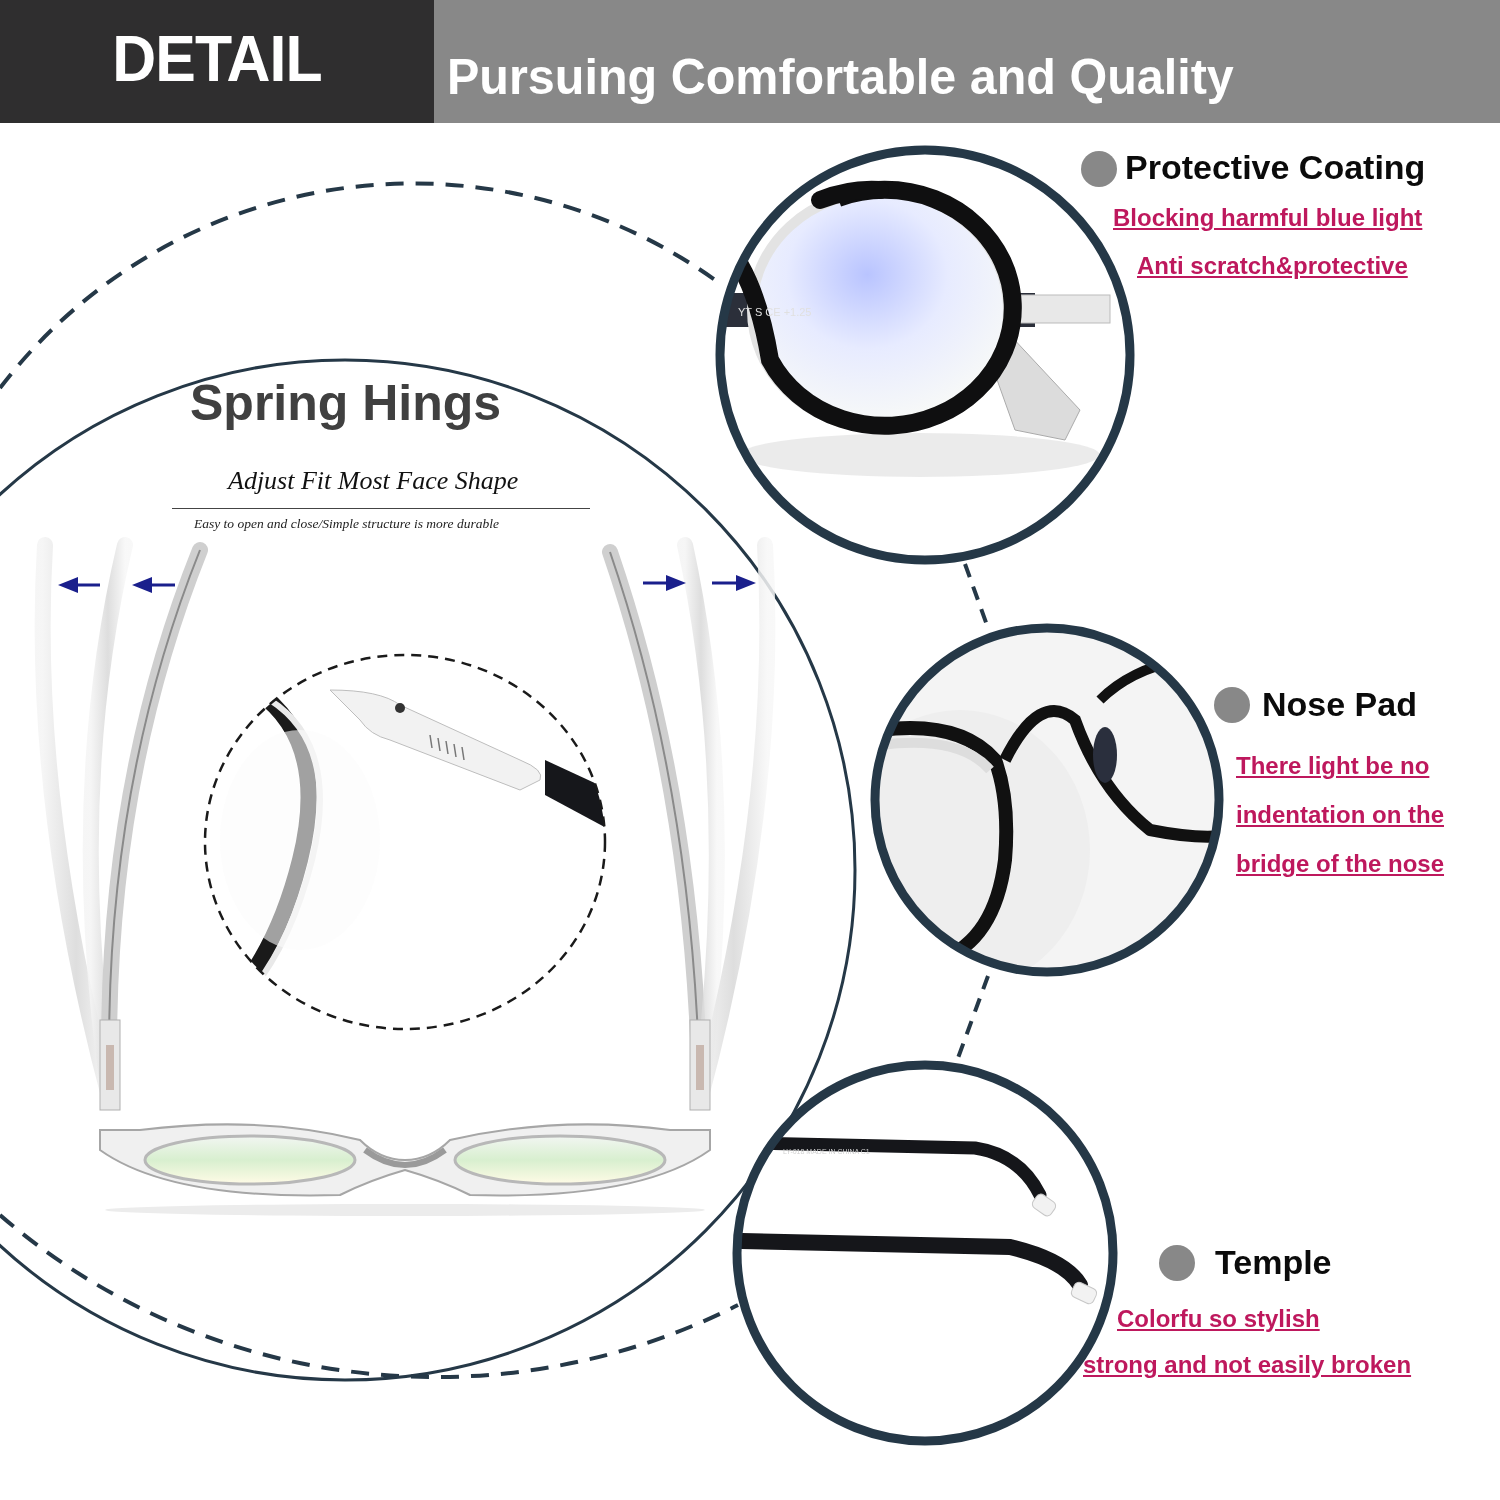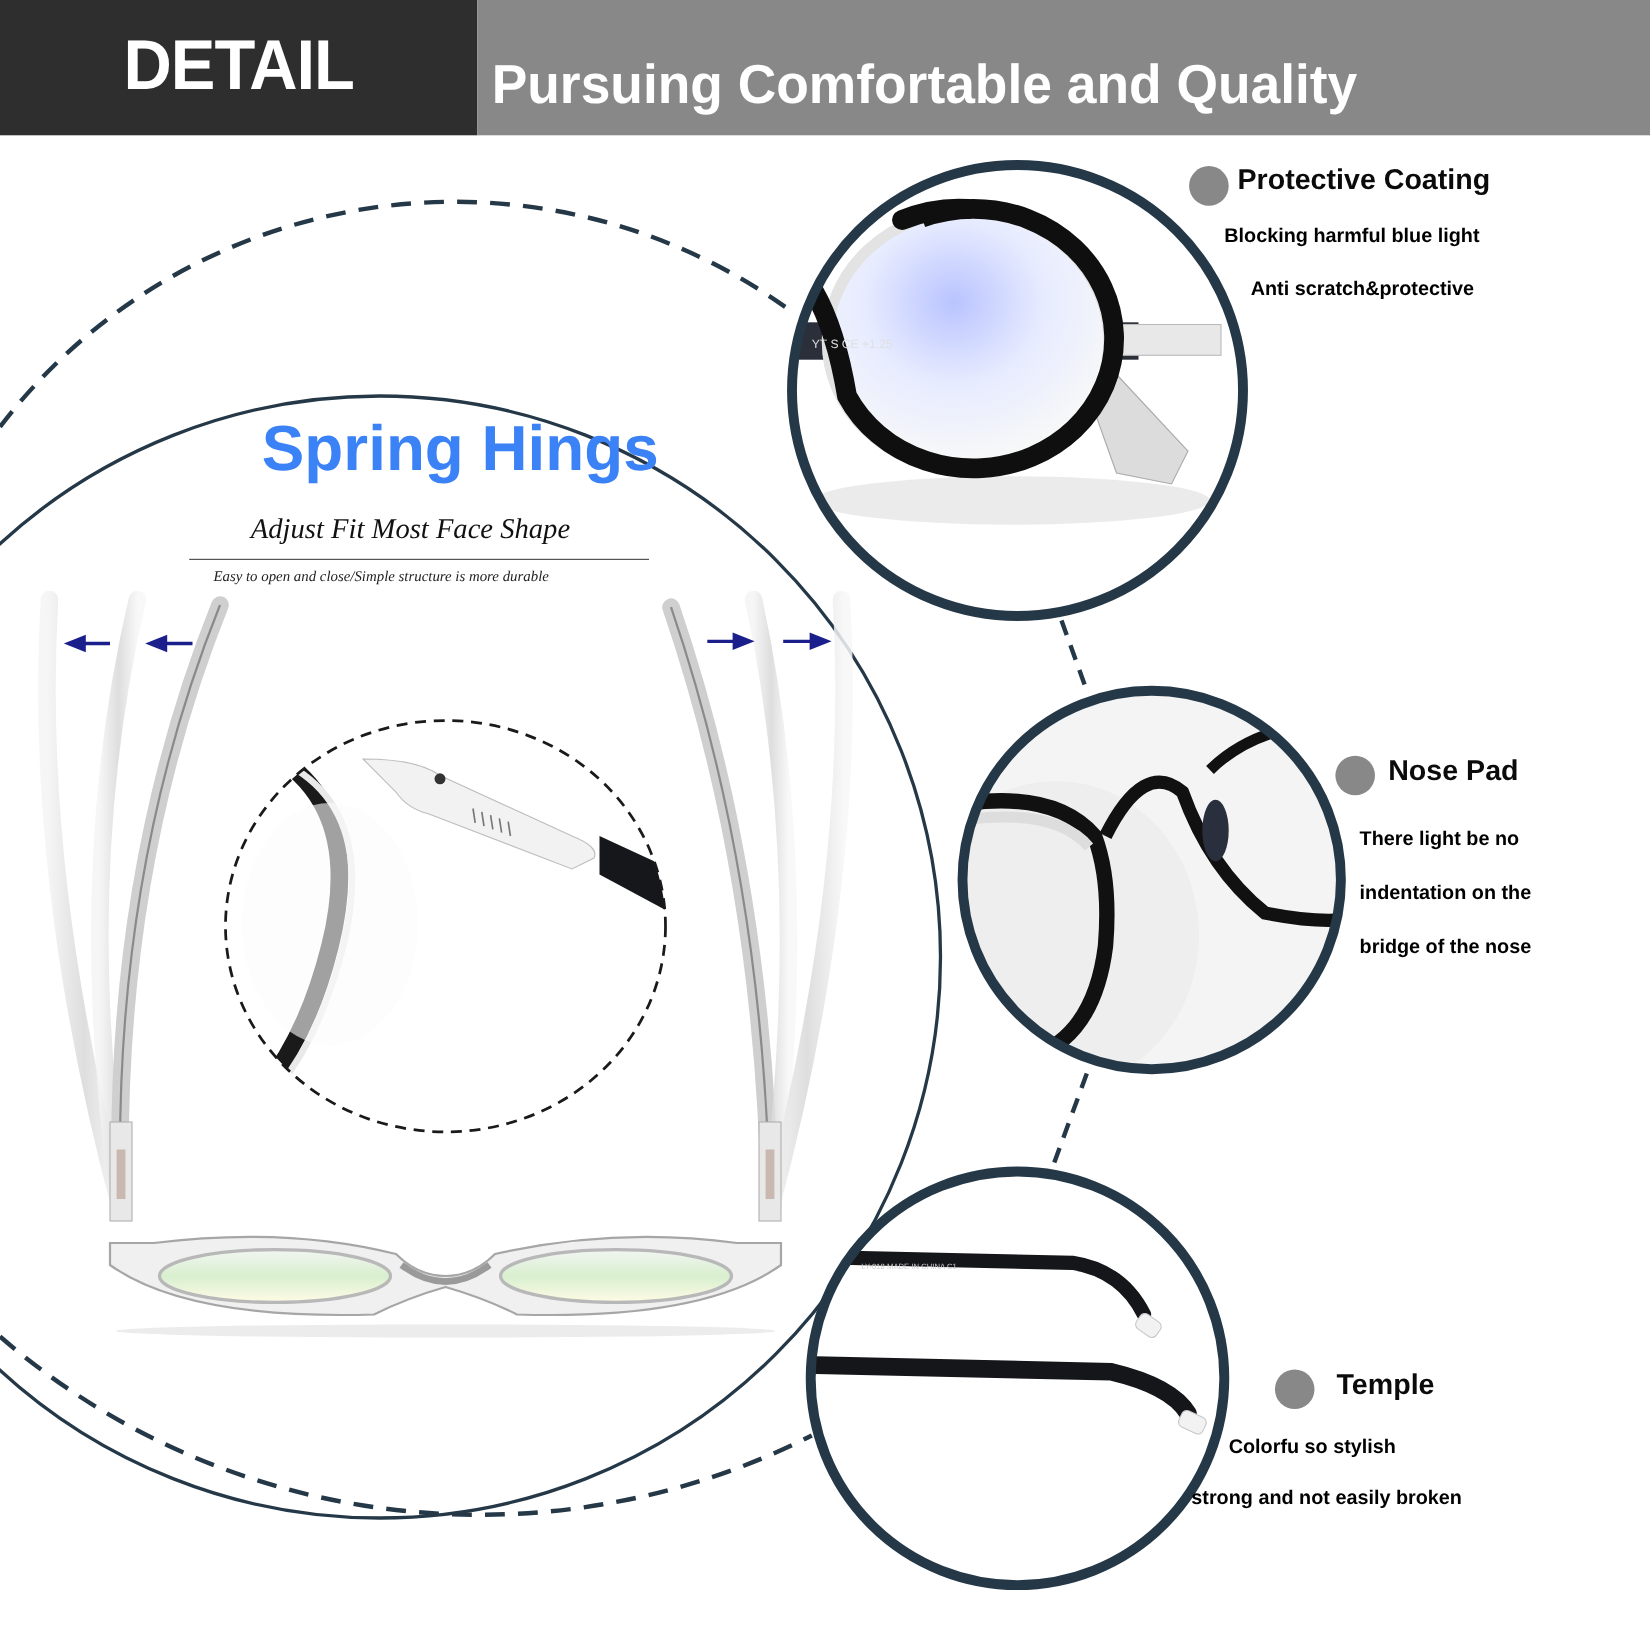--- a/index.html
+++ b/index.html
@@ -3,24 +3,24 @@
 <meta charset="utf-8">
 <style>
   html, body { margin:0; padding:0; background:#ffffff; }
   body { width:1500px; height:1500px; position:relative; overflow:hidden; font-family:"Liberation Sans", sans-serif; }
   .header { position:absolute; left:0; top:0; width:1500px; height:92px; }
   .hdr-dark { position:absolute; left:0; top:0; width:434px; height:123px; background:#2f2e2f; }
   .hdr-gray { position:absolute; left:434px; top:0; width:1066px; height:123px; background:#888888; }
   .hdr-title { position:absolute; left:0; width:434px; top:22px; text-align:center; color:#fff; font-weight:bold; font-size:64px; letter-spacing:-1px; font-family:"Liberation Sans", sans-serif; transform:scaleX(0.95); }
   .hdr-sub { position:absolute; left:447px; top:48px; color:#fff; font-weight:bold; font-size:50px; white-space:nowrap; font-family:"Liberation Sans", sans-serif; transform-origin:left; transform:scaleX(0.97); }
   svg.art { position:absolute; left:0; top:0; }
-  .feat-title { position:absolute; font-weight:bold; color:#0b0b0b; font-size:26px; white-space:nowrap; font-family:"Liberation Sans", sans-serif; }
-  .feat-line { position:absolute; font-weight:bold; color:#000000; font-size:18px; white-space:nowrap; font-family:"Liberation Sans", sans-serif; }
+  .feat-title { position:absolute; font-weight:bold; color:#0b0b0b; font-size:34px; white-space:nowrap; font-family:"Liberation Sans", sans-serif; }
+  .feat-line { position:absolute; font-weight:bold; color:#be185d; font-size:24px; white-space:nowrap; font-family:"Liberation Sans", sans-serif;text-decoration:underline; }
   .bullet { position:absolute; width:36px; height:36px; border-radius:50%; background:#888888; }
-  .spring-title { position:absolute; left:190px; top:374px; font-weight:bold; font-size:58px; color:#3b82f6; white-space:nowrap; font-family:"Liberation Sans", sans-serif;margin-left:48px; }
+  .spring-title { position:absolute; left:190px; top:374px; font-weight:bold; font-size:50px; color:#404040; white-space:nowrap; font-family:"Liberation Sans", sans-serif; }
   .spring-sub { position:absolute; left:228px; top:466px; font-style:italic; font-size:26px; color:#111; white-space:nowrap; font-family:"Liberation Serif", serif; }
   .spring-note { position:absolute; left:194px; top:516px; font-style:italic; font-size:13.5px; color:#222; white-space:nowrap; font-family:"Liberation Serif", serif; }
   .spring-rule { position:absolute; left:172px; top:508px; width:418px; height:1px; background:#444; }
 </style>
 </head>
 <body>
 
 <div class="header">
   <div class="hdr-dark"></div>
   <div class="hdr-gray"></div>

